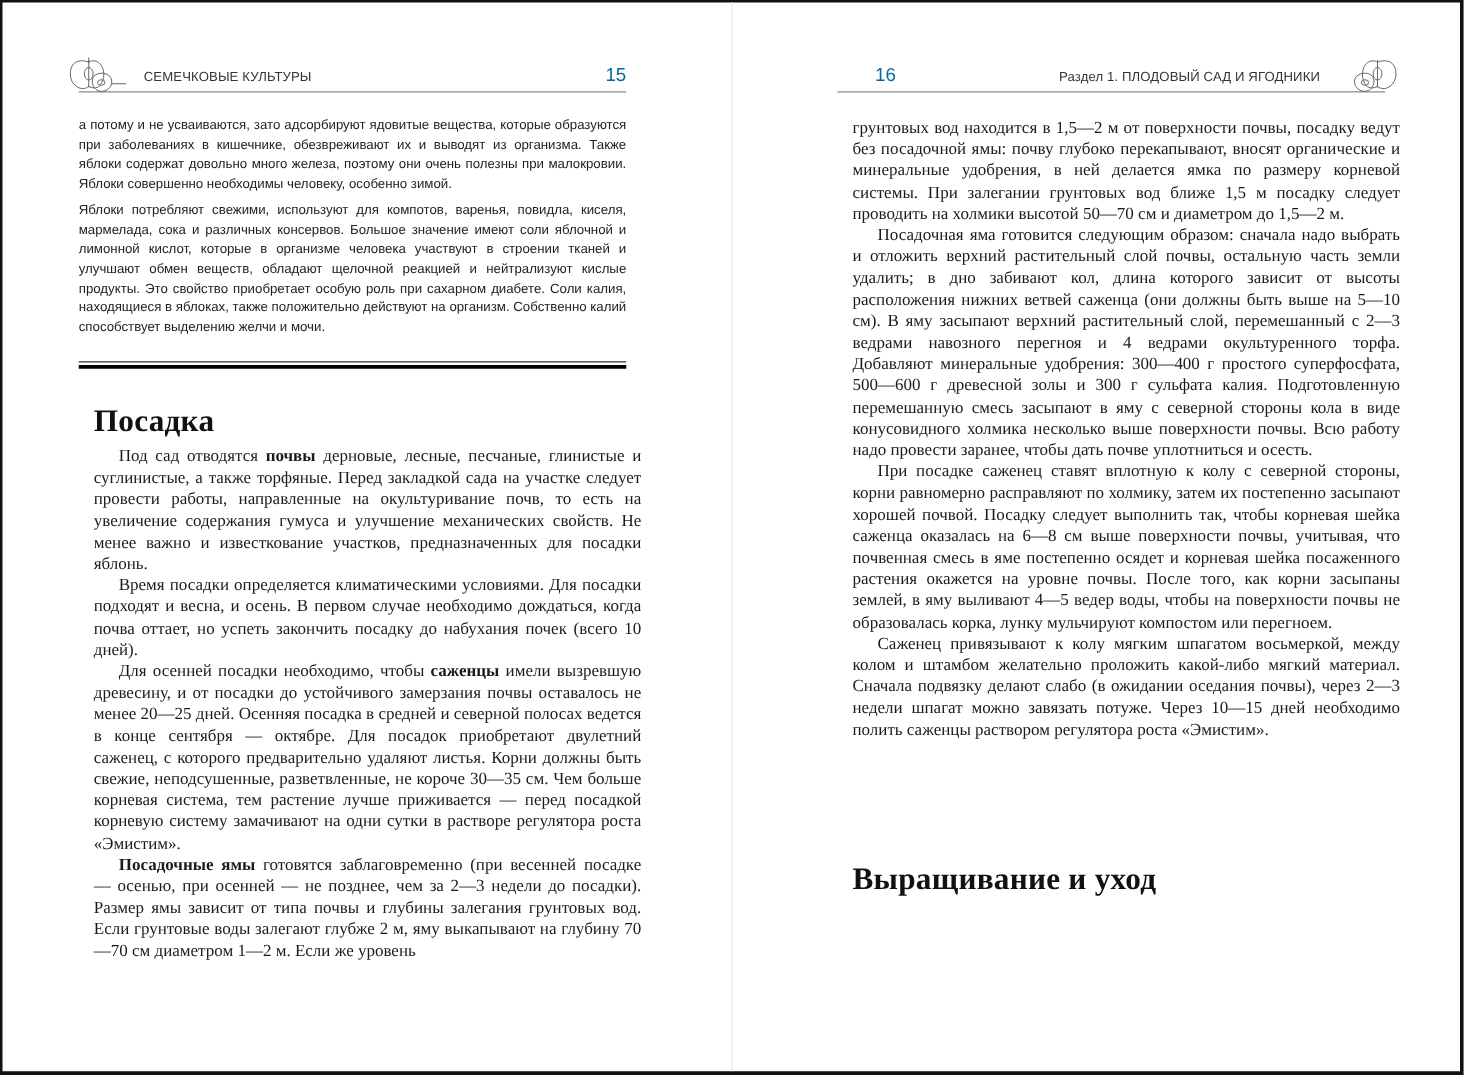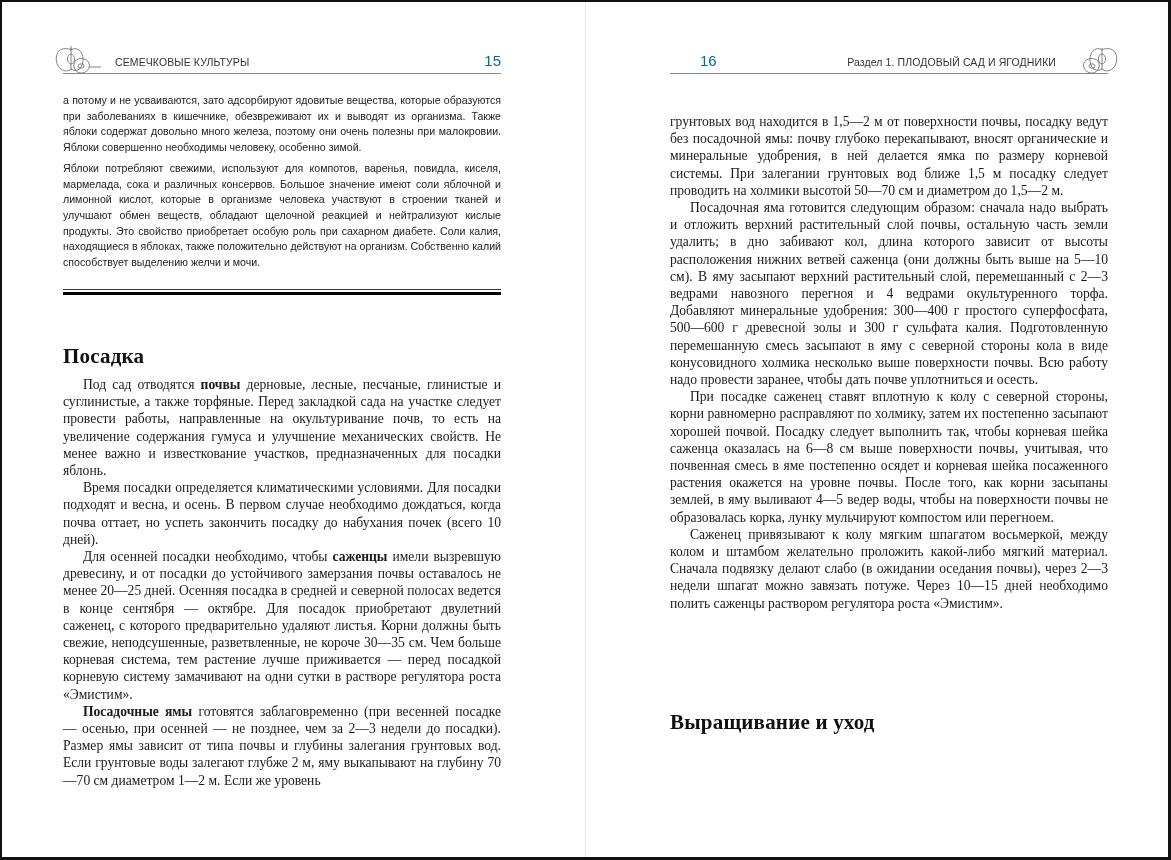--- a/index.html
+++ b/index.html
@@ -48,23 +48,23 @@
   .double-rule .thick { position: absolute; top: 3px; left: 0; right: 0; height: 3px; background: #000; }
 
   .serif {
     font-family: "Liberation Serif", "DejaVu Serif", serif;
     font-size: 13.6px; line-height: 17.2px; color: #1a1a1a;
   }
   .serif p { text-align: justify; text-indent: 20px; }
   .serif b { font-weight: bold; }
   h2.section {
     font-family: "Liberation Serif", "DejaVu Serif", serif;
-    font-size: 21px; font-weight: bold; color: #111; letter-spacing: 0.2px;
+    font-size: 25px; font-weight: bold; color: #111; letter-spacing: 0.2px;
   }
-  .abs { position: absolute; left: 0; width: 438px; margin-top: 20px; }
+  .abs { position: absolute; left: 12px; width: 438px; }
 </style>
 </head>
 <body>
 
 <div class="frame"></div>
 <div class="gutter"></div>
 
 <div class="page left">
   <div class="running-head">
     <svg class="apple-icon" viewBox="0 0 48 34" fill="none" stroke="#666" stroke-width="0.8">

